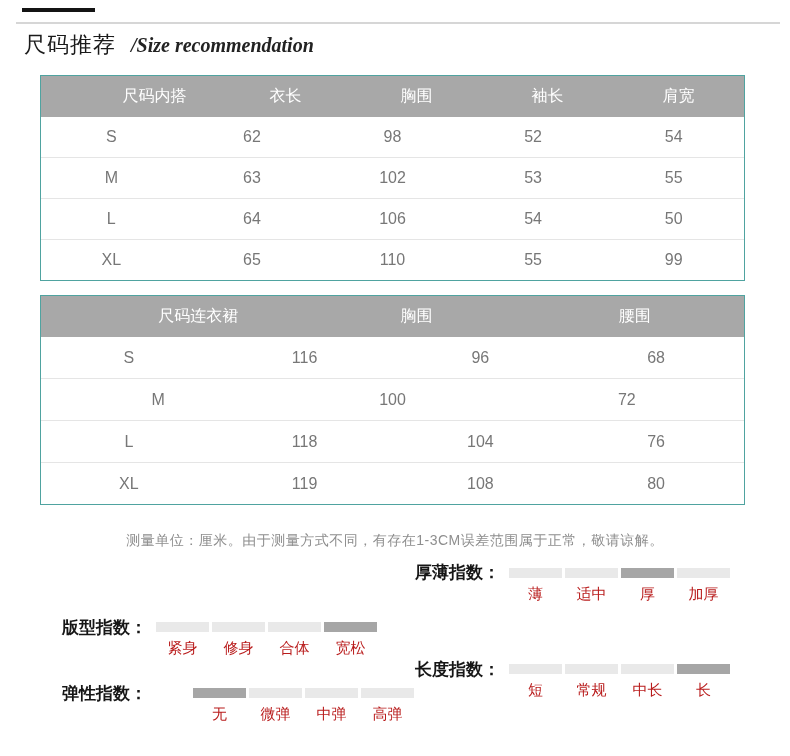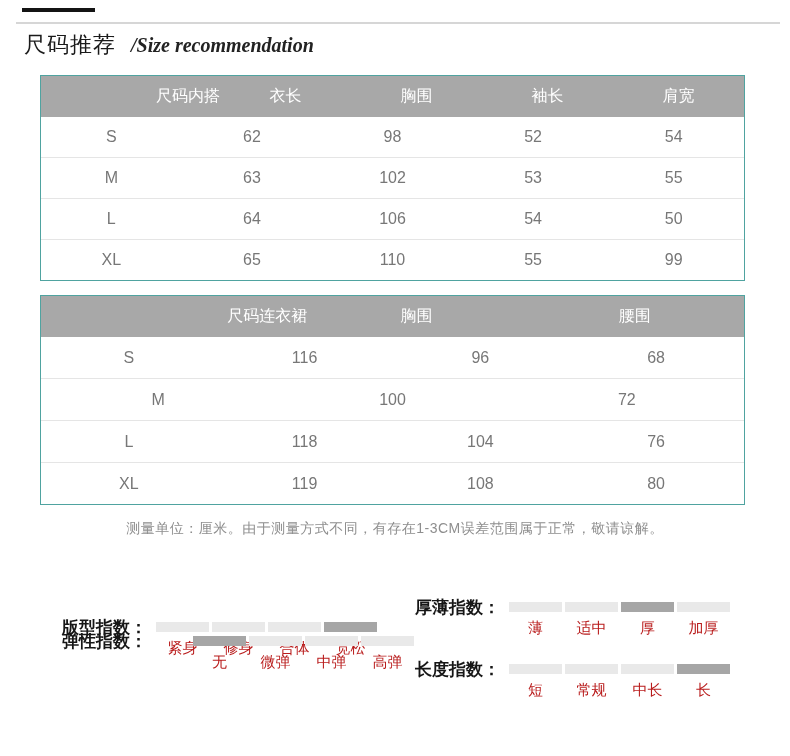--- a/index.html
+++ b/index.html
@@ -14,33 +14,33 @@
   .heading{position:absolute;left:24px;top:30px;display:flex;align-items:baseline;gap:15px;}
   .heading .cn{font-size:22px;font-weight:normal;color:#1a1a1a;letter-spacing:1px;}
   .heading .en{font-family:"Liberation Serif","DejaVu Serif",serif;font-style:italic;font-weight:600;
     font-size:20px;color:#222;}
   
   .size-table{position:absolute;left:40px;width:703px;border:1px solid #4fa3a0;background:#fff;}
   #table-1{top:75px;}
   #table-2{top:295px;}
   .t-header{display:flex;height:41px;align-items:center;background:#a8a8a8;color:#fff;font-size:16px;}
   .t-hcell{flex:1;text-align:center;}
-  .t-hcell.first{text-align:right;padding-left:18px;margin-left:30px;}
+  .t-hcell.first{text-align:center;padding-left:18px;margin-left:30px;}
   .t-row{display:flex;height:40px;align-items:center;color:#777;font-size:16px;}
   #table-2 .t-row{height:41px;}
   .t-row + .t-row{border-top:1px solid #e5e5e5;}
   .t-cell{flex:1;text-align:center;}
   
-  .note{position:absolute;left:0;right:0;top:520px;text-align:center;
+  .note{position:absolute;left:0;right:0;top:532px;text-align:center;
     font-size:14px;color:#8e8e8e;letter-spacing:0.5px;}
   
   .idx-group{position:absolute;display:flex;align-items:flex-start;gap:9px;}
   #idx-0{left:62px;top:602px;margin-top:20px;}
-  #idx-1{left:415px;top:602px;}
-  #idx-2{left:62px;top:636px;gap:46px;}
+  #idx-1{left:415px;top:568px;font-family:Liberation Mono, monospace;}
+  #idx-2{left:62px;top:688px;gap:46px;}
   #idx-3{left:415px;top:664px;}
   .idx-label{font-size:17px;font-weight:bold;color:#161616;line-height:19px;margin-top:-4px;white-space:nowrap;}
   .opt-grid{display:grid;grid-template-columns:repeat(4,53px);gap:7px 3px;}
   .seg{height:10px;background:#e9e9e9;}
   .seg.active{background:#a6a6a6;}
   .opt-label{text-align:center;font-size:15px;color:#b91c1c;white-space:nowrap;}
 </style>
 </head>
 <body>
 

